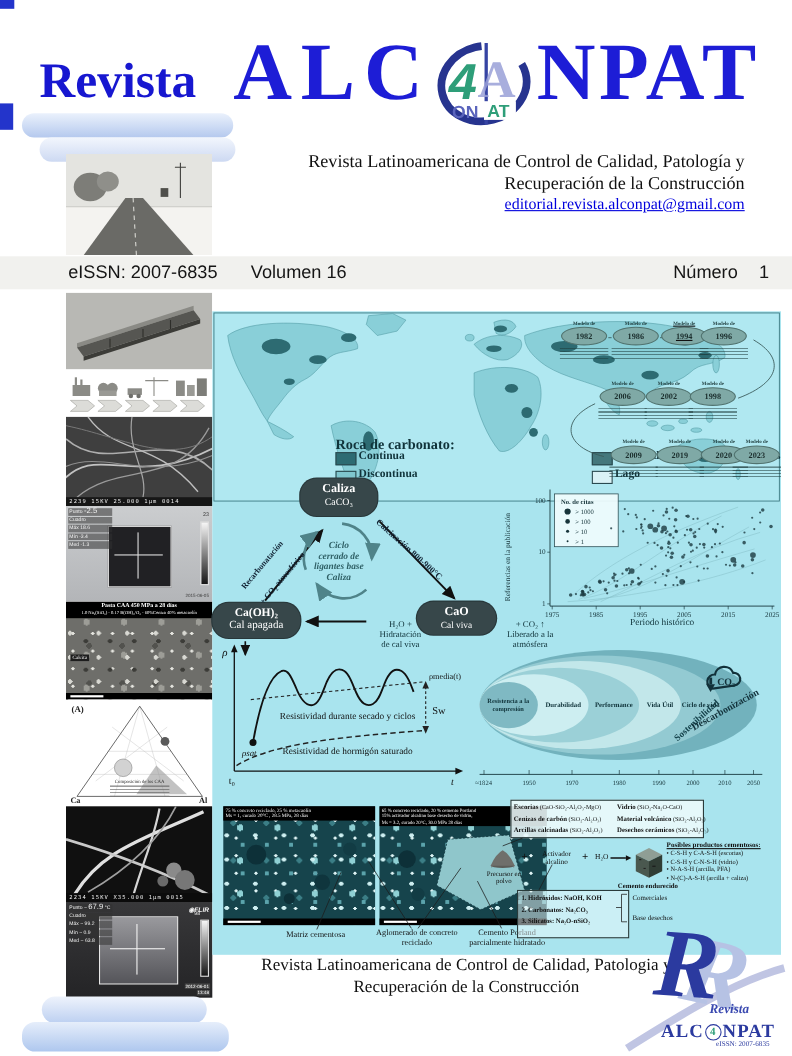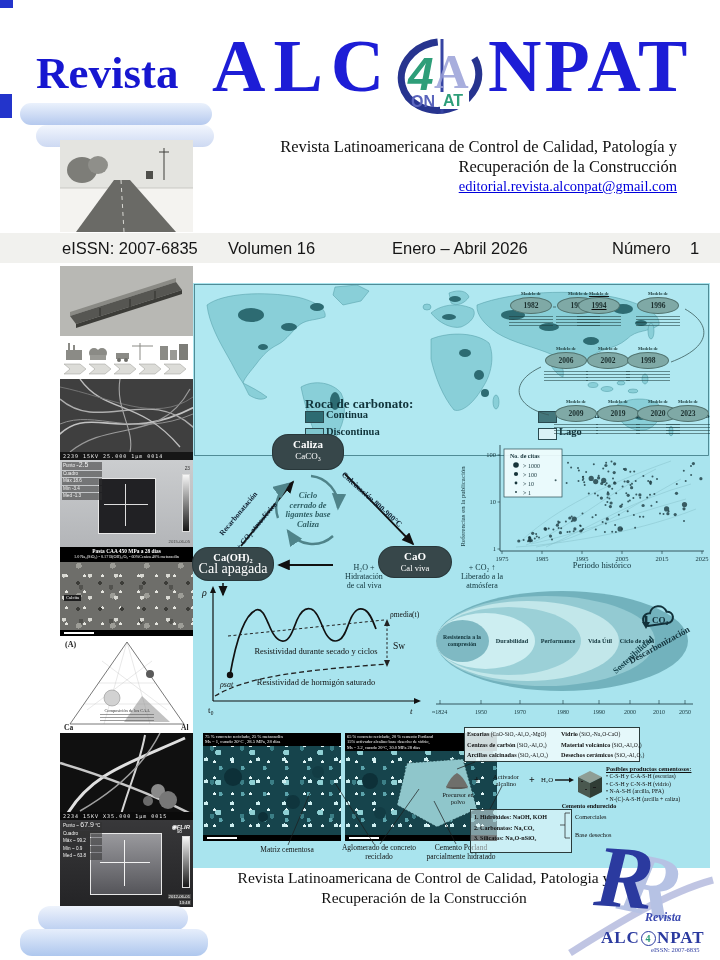--- a/index.html
+++ b/index.html
@@ -123,21 +123,20 @@
 
   <div class="abs hdr">
     <div class="hl">Revista Latinoamericana de Control de Calidad, Patología y</div>
     <div class="hl">Recuperación de la Construcción</div>
     <div class="emailline"><a class="lnk">editorial.revista.alconpat@gmail.com</a></div>
   </div>
 
   <div class="abs issuebar">
     <span style="left:62px">eISSN:  2007-6835</span>
     <span style="left:228px">Volumen  16</span>
-    <span style="left:392px">Enero – Abril 2026</span>
     <span style="left:612px">Número</span>
     <span style="left:690px">1</span>
   </div>
 
   <div class="abs simg" style="top:140px;height:92px">
     <svg width="133" height="92" viewBox="0 0 133 92">
       <rect width="133" height="48" fill="#e4e4e0"></rect>
         <rect y="48" width="133" height="44" fill="#f4f3f0"></rect>
       <line x1="0" y1="48" x2="133" y2="48" stroke="#c9c9c4"></line>
       <ellipse cx="22" cy="30" rx="15" ry="13" fill="#7d7d78"></ellipse>
@@ -341,21 +340,21 @@
         <div class="chip" style="left: 345px; top: 145px; background: rgb(218, 242, 246);"></div>
         <div class="chip-lab" style="left: 366px; top: 143px;">Lago</div>
       </div>
 
     <div class="dbox" style="left:80px;top:152px;width:70px;height:34px">
       <div class="l1">Caliza</div>
         <div class="l2">CaCO₃</div>
     </div>
     <div class="dbox" style="left:0px;top:265px;width:80px;height:32px">
       <div class="l1" style="font-size:10.5px">Ca(OH)₂</div>
-        <div class="l2" style="font-size:14px">Cal apagada</div>
+        <div class="l2" style="font-size:10px">Cal apagada</div>
     </div>
     <div class="dbox" style="left:186px;top:264px;width:72px;height:30px">
       <div class="l1">CaO</div>
         <div class="l2" style="font-size:8.5px">Cal viva</div>
     </div>
     <svg class="abs" style="left:0;top:145px" width="300" height="175" viewBox="0 0 300 175">
       <defs>
           <marker id="ah" markerWidth="8" markerHeight="8" refX="6" refY="3" orient="auto">
             <path d="M0,0 L7,3 L0,6 Z" fill="#111"></path>
           </marker>
@@ -409,21 +408,21 @@
     <div class="tl-node" style="left: 18px; top: 6px;">
           <div class="tl-lab">Modelo de</div>
           <div class="tl-ellipse">1982</div>
           <div class="tl-stripes stripes"></div>
         </div>
         <div class="tl-node" style="left: 65px; top: 6px;">
           <div class="tl-lab">Modelo de</div>
           <div class="tl-ellipse">1986</div>
           <div class="tl-stripes stripes"></div>
         </div>
-        <div class="tl-node" style="left: 86px; top: 6px; text-decoration: underline;">
+        <div class="tl-node" style="left: 109px; top: 6px; text-decoration: underline;">
           <div class="tl-lab">Modelo de</div>
           <div class="tl-ellipse">1994</div>
           <div class="tl-stripes stripes"></div>
         </div>
         <div class="tl-node" style="left: 145px; top: 6px;">
           <div class="tl-lab">Modelo de</div>
           <div class="tl-ellipse">1996</div>
           <div class="tl-stripes stripes"></div>
         </div>
         <div class="tl-node" style="left: 53px; top: 61px;">

